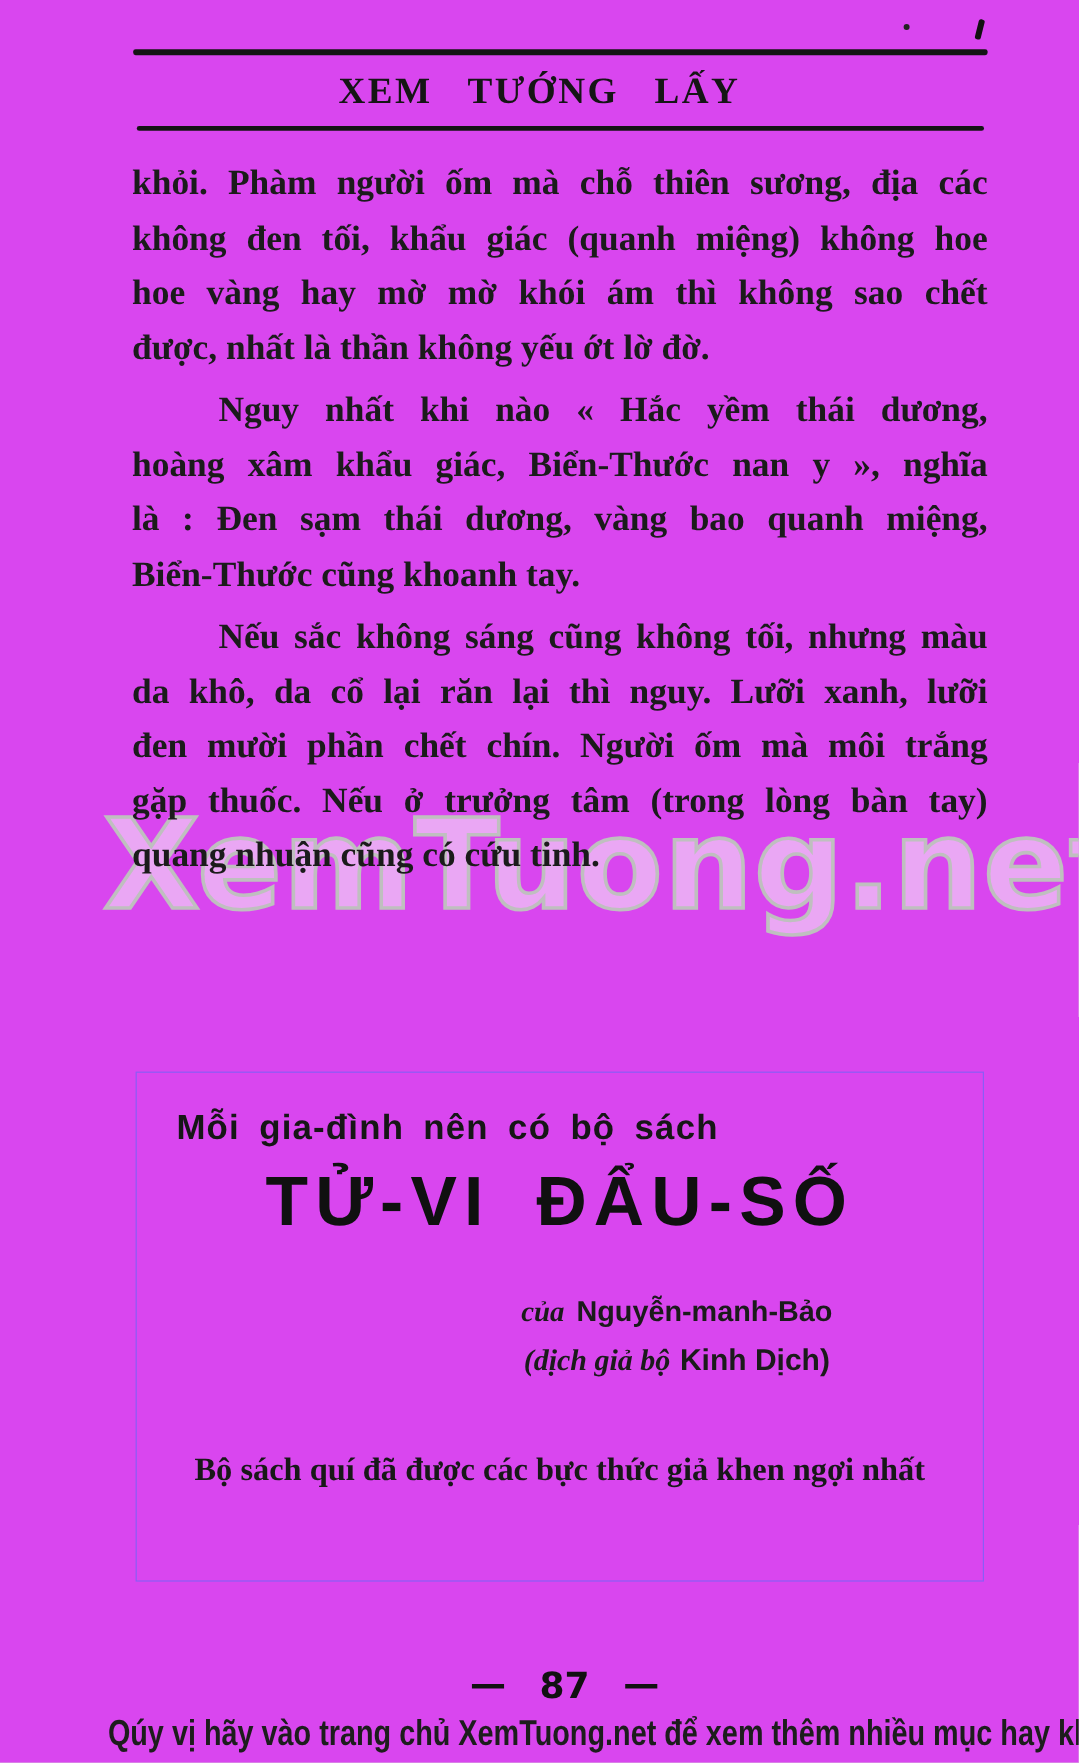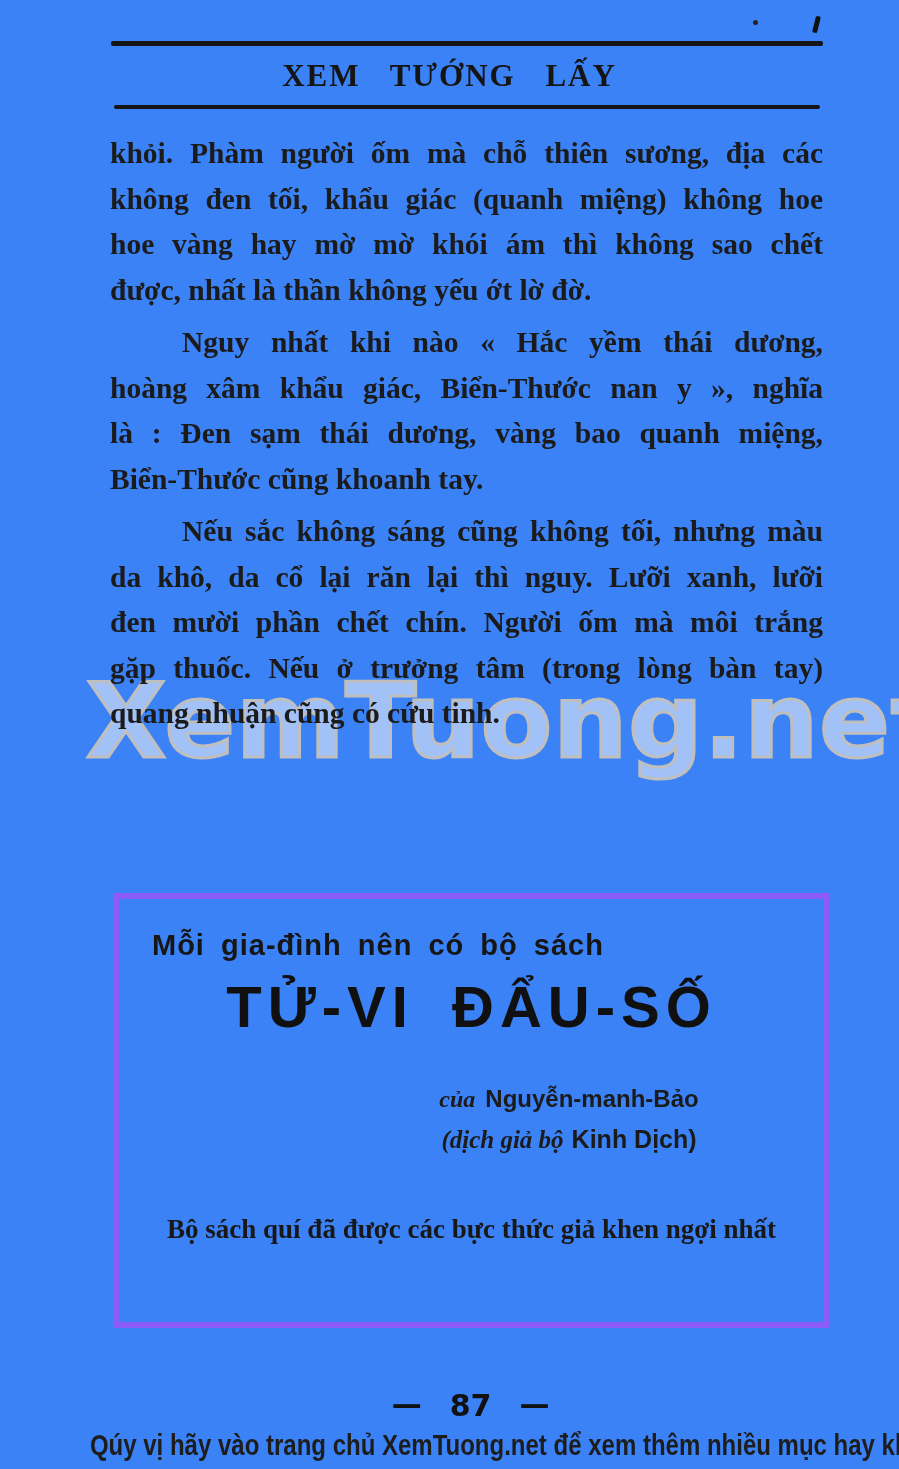--- a/index.html
+++ b/index.html
@@ -1,18 +1,18 @@
 <!DOCTYPE html>
 <html><head>
 <meta charset="utf-8">
 <style>
   html,body { margin:0; padding:0; background:#dcdcdc; }
   .page {
     position:relative; width:899px; height:1469px; margin:0 auto;
-    background:#3b82f6; overflow:hidden;
+    background:#d946ef; overflow:hidden;
     font-family:"Liberation Serif", serif; color:#1b1b1b;
   }
 
   
   .speck-apostrophe {
     position:absolute; left:814px; top:16px; width:5px; height:17px;
     background:#111; border-radius:2px; transform:rotate(14deg);
   }
   .speck-dot {
     position:absolute; left:753px; top:20px; width:5px; height:5px;
@@ -45,21 +45,21 @@
     font-size:29.5px; font-weight:bold; line-height:45.5px;
   }
   .para { margin:0 0 7px 0; }
   .line { text-align:justify; text-align-last:justify; }
   .line.last { text-align:left; text-align-last:auto; }
   .line.indent { text-indent:72px; }
 
   
   .ad-box {
     position:absolute; left:113px; top:893px; width:705px; height:423px;
-    border:6px solid #8b5cf6; z-index:2; background:transparent;text-decoration:underline;
+    border:1px solid #8b5cf6; z-index:2; background:transparent;text-decoration:underline;
   }
   .ad-tagline {
     position:absolute; left:33px; top:30px;
     font-family:"Liberation Sans", sans-serif; font-weight:bold;
     font-size:29px; letter-spacing:1px; word-spacing:7px; color:#161616;
   }
   .ad-title {
     position:absolute; left:0; right:0; top:74px; text-align:center;
     font-family:"Liberation Sans", sans-serif; font-weight:bold;
     font-size:58px; letter-spacing:6px; word-spacing:16px; color:#101010;

